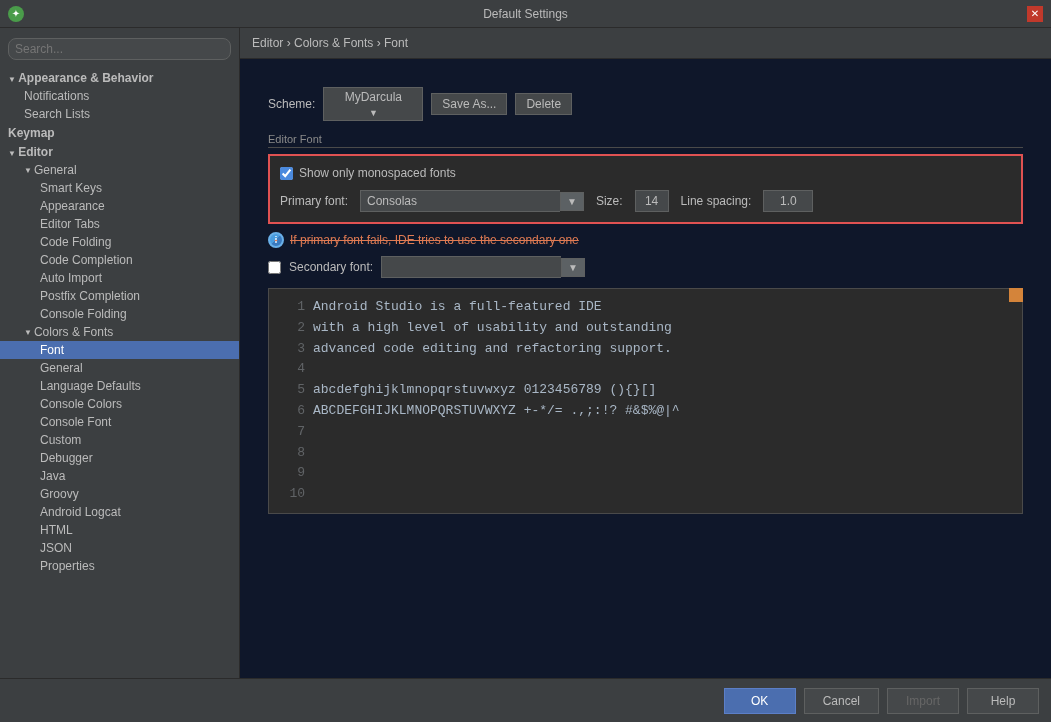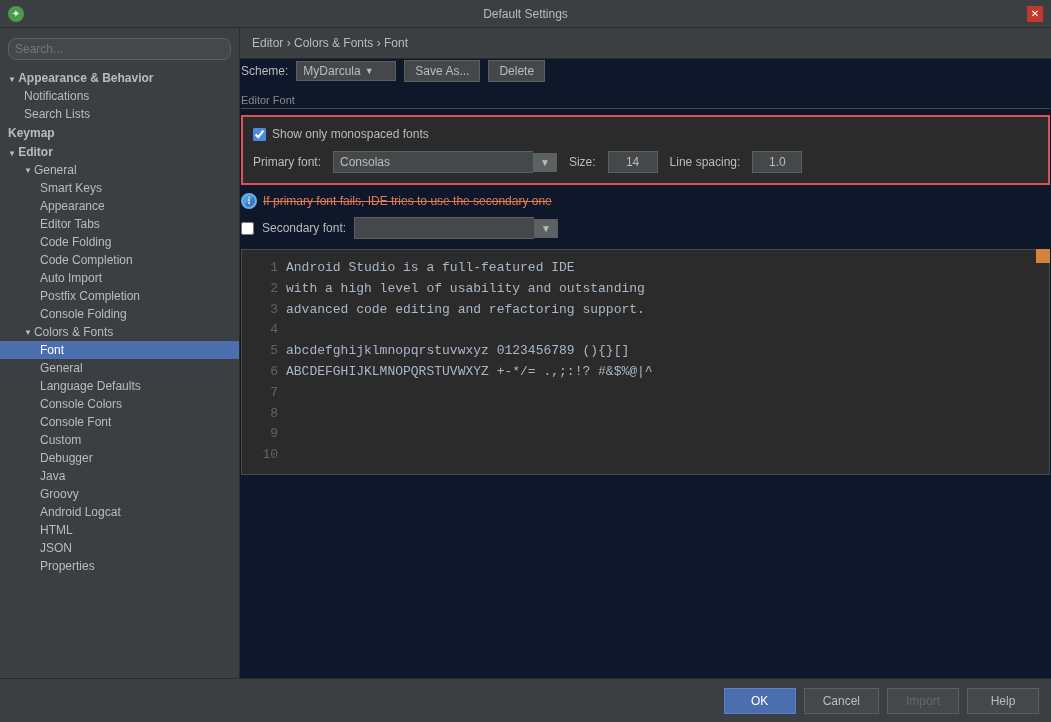--- a/index.html
+++ b/index.html
@@ -129,21 +129,21 @@
 
     .breadcrumb {
       padding: 8px 12px;
       color: #bbbbbb;
       font-size: 12px;
       background: #3c3f41;
       border-bottom: 1px solid #2b2b2b;
     }
 
     .content-area {
-      padding: 1px;
+      padding: 28px;
       flex: 1;
       overflow-y: auto;
     }
 
     
     .scheme-row {
       display: flex;
       align-items: center;
       gap: 8px;
       margin-bottom: 12px;
@@ -156,20 +156,21 @@
       background: #45484a;
       border: 1px solid #5e6060;
       color: #bbbbbb;
       padding: 2px 6px;
       font-size: 12px;
       cursor: pointer;
       display: flex;
       align-items: center;
       gap: 4px;
       min-width: 100px;
+      flex-direction: column;
     }
     .toolbar-btn {
       background: #45484a;
       border: 1px solid #5e6060;
       color: #bbbbbb;
       padding: 3px 10px;
       font-size: 12px;
       cursor: pointer;
     }
 
@@ -240,21 +241,21 @@
       cursor: pointer;
       font-size: 10px;
     }
 
     .size-field {
       background: #45484a;
       border: 1px solid #5e6060;
       color: #bbbbbb;
       padding: 3px 6px;
       font-size: 12px;
-      width: 50px;
+      width: 34px;
       text-align: center;
     }
 
     .line-spacing-field {
       background: #45484a;
       border: 1px solid #5e6060;
       color: #bbbbbb;
       padding: 3px 6px;
       font-size: 12px;
       width: 50px;

